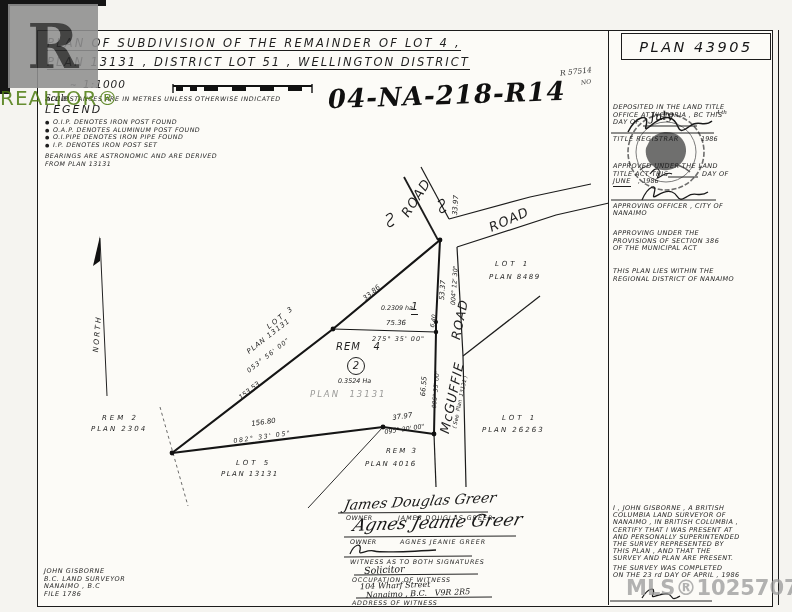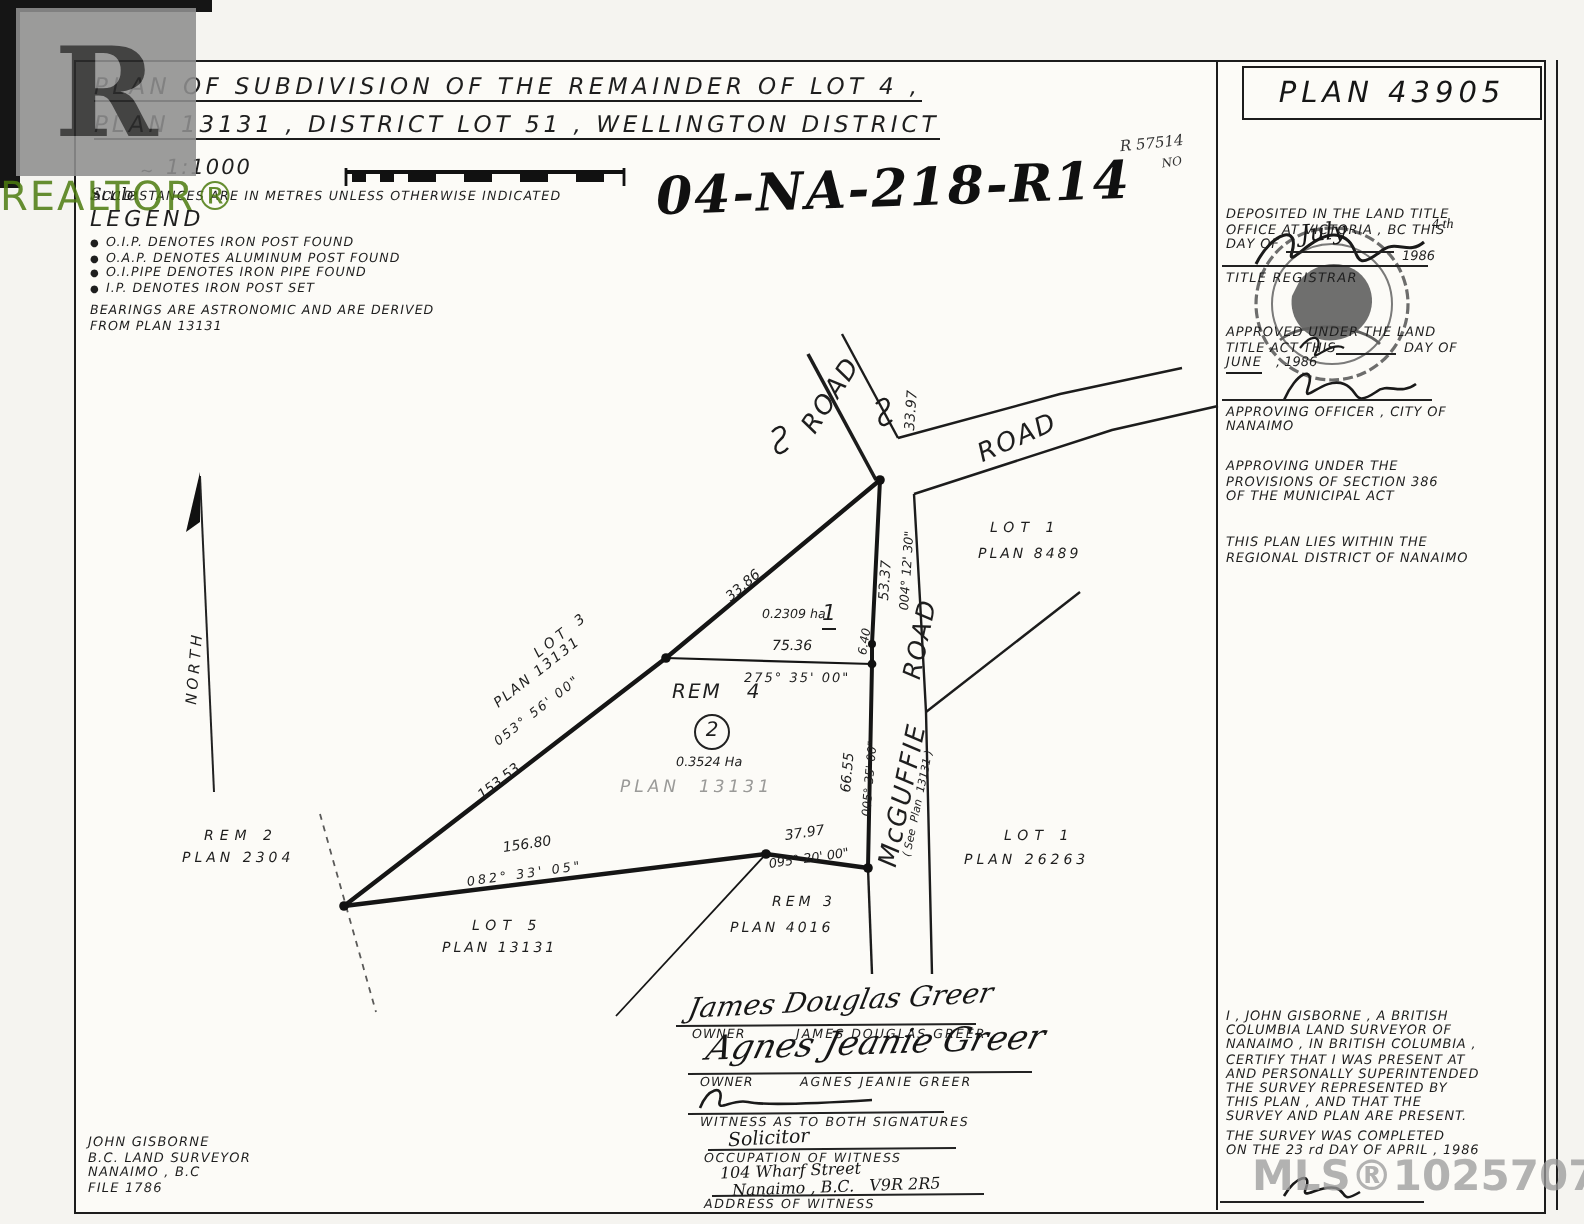--- a/index.html
+++ b/index.html
@@ -179,21 +179,21 @@
   <span class="t h r" style="left:251px;top:421px;font-size:7px;transform:rotate(-8deg);">156.80</span>
   <span class="t h r" style="left:233px;top:438px;font-size:6.4px;letter-spacing:1.5px;transform:rotate(-8deg);">082° 33' 05"</span>
   <span class="t h" style="left:236px;top:460px;font-size:7px;letter-spacing:3px;">LOT 5</span>
   <span class="t h" style="left:221px;top:471px;font-size:7px;letter-spacing:1.5px;">PLAN 13131</span>
 
   <span class="t h" style="left:613px;top:104px;font-size:6.5px;letter-spacing:0.4px;">DEPOSITED IN THE LAND TITLE</span>
   <span class="t h" style="left:613px;top:111.5px;font-size:6.5px;letter-spacing:0.4px;">OFFICE AT VICTORIA , BC THIS</span>
   <span class="t sig" style="left:716px;top:109px;font-size:7px;font-family:Liberation Serif, serif;">4 th</span>
   <span class="t h" style="left:613px;top:119px;font-size:6.5px;letter-spacing:0.4px;">DAY OF</span>
   <span class="t sig" style="left:650px;top:110px;font-size:12px;transform:rotate(-5deg);">July</span>
-  <span class="t h" style="left:701px;top:125px;font-size:6.5px;">1986</span>
+  <span class="t h" style="left:701px;top:136px;font-size:6.5px;">1986</span>
   <span class="t h" style="left:613px;top:135.5px;font-size:6.5px;letter-spacing:0.6px;">TITLE REGISTRAR</span>
 
   <span class="t h" style="left:613px;top:163px;font-size:6.5px;letter-spacing:0.4px;">APPROVED UNDER THE LAND</span>
   <span class="t h" style="left:613px;top:170.5px;font-size:6.5px;letter-spacing:0.4px;">TITLE ACT THIS</span>
   <span class="t h" style="left:702px;top:170.5px;font-size:6.5px;letter-spacing:0.4px;">DAY OF</span>
   <span class="t h ul" style="left:613px;top:178px;font-size:6.5px;letter-spacing:0.6px;">JUNE</span>
   <span class="t h" style="left:638px;top:178px;font-size:6.5px;">, 1986</span>
   <span class="t h" style="left:613px;top:202.5px;font-size:6.5px;letter-spacing:0.4px;">APPROVING OFFICER , CITY OF</span>
   <span class="t h" style="left:613px;top:210px;font-size:6.5px;letter-spacing:0.4px;">NANAIMO</span>
 

